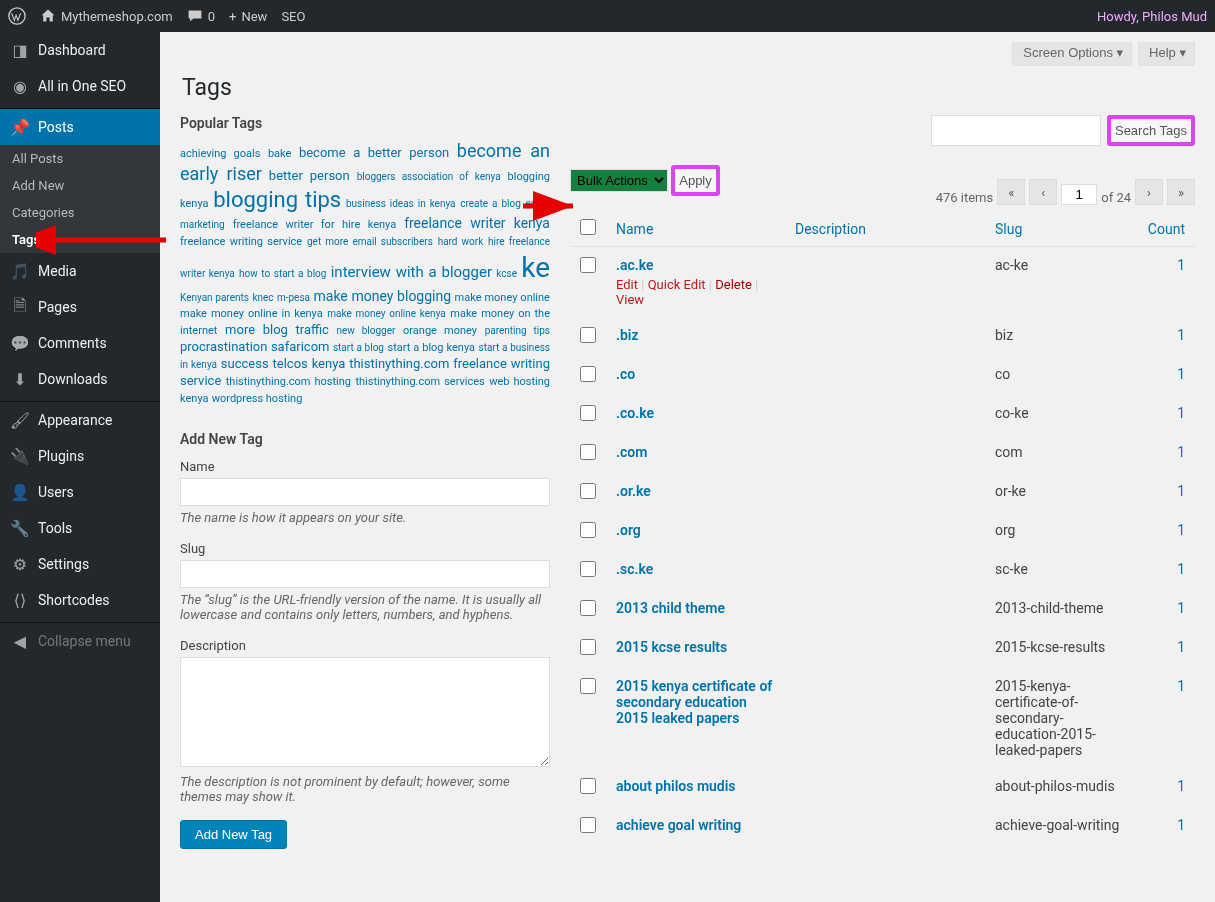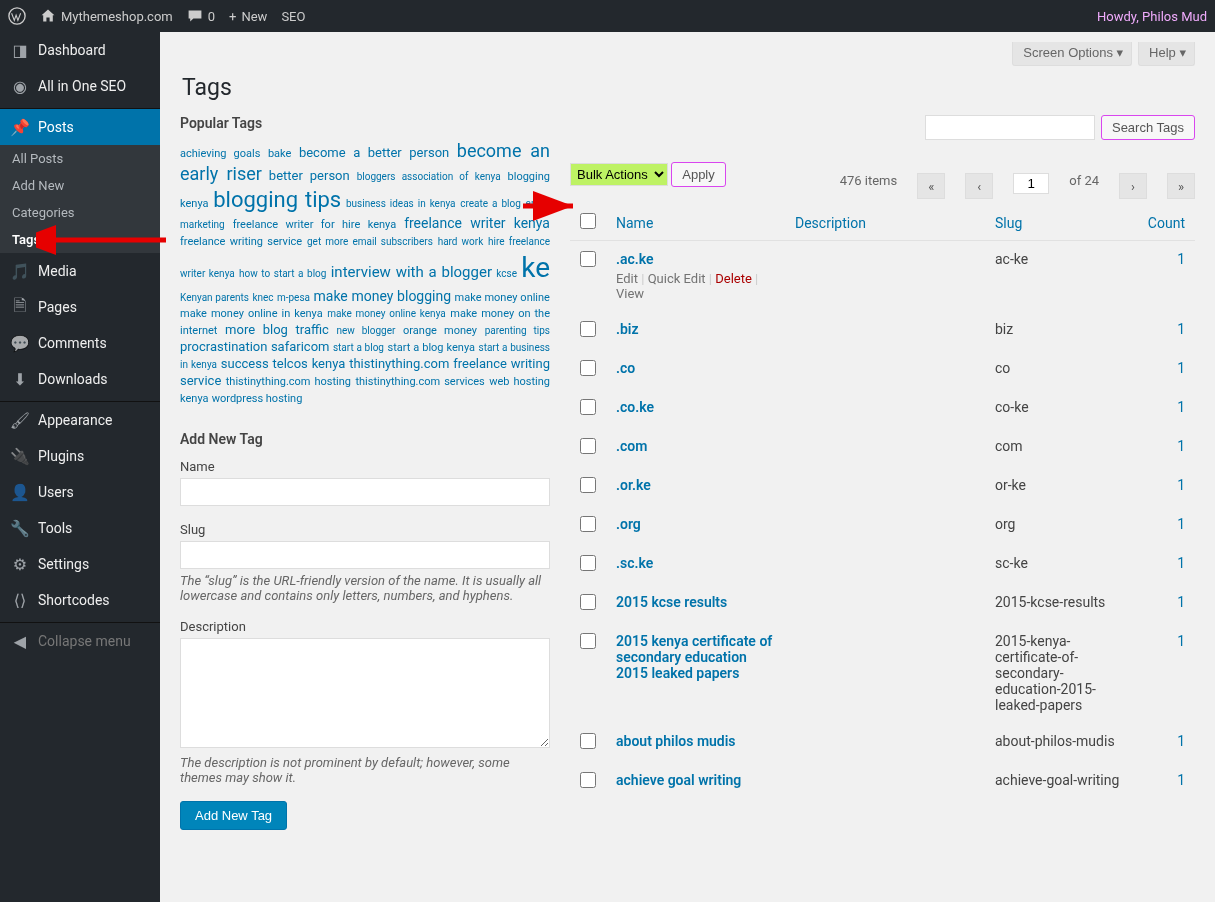--- a/index.html
+++ b/index.html
@@ -48,40 +48,40 @@
 .form-field { margin-bottom: 16px; }
 .form-field label { display: block; font-size: 13px; margin-bottom: 4px; }
 .form-field input[type=text], .form-field textarea { width: 100%; padding: 5px; border: 1px solid #ddd; background: #fff; font-size: 14px; }
 .form-field textarea { height: 110px; resize: both; }
 .form-field .desc { font-style: italic; color: #666; font-size: 13px; margin-top: 4px; }
 .button-primary { background: #0085ba; border: 1px solid #0073aa; color: #fff; padding: 6px 14px; border-radius: 3px; cursor: pointer; font-size: 13px; }
 
 
 .search-row { display: flex; justify-content: flex-end; margin-bottom: 10px; gap: 6px; }
 .search-row input[type=text]{ border:1px solid #ddd; padding:4px 6px; width:170px; }
-.btn { background: #f7f7f7; border: 1px solid #d946ef; padding: 4px 10px; border-radius: 3px; cursor: pointer; font-size: 13px; color: #555; }
+.btn { background: #f7f7f7; border: 4px solid #d946ef; padding: 4px 4px; border-radius: 3px; cursor: pointer; font-size: 13px; color: #555; }
 
 
 .tablenav { display: flex; align-items: center; margin-bottom: 6px; }
-.bulkactions select { border: 1px solid #ddd; background: #bef264; padding: 2px; font-size: 13px; }
-.tablenav .right { margin-left: auto; display: flex; align-items: flex-start; gap: 20px; font-size: 13px; color: #666; margin-top: 23px; }
+.bulkactions select { border: 1px solid #ddd; background: #15803d; padding: 2px; font-size: 13px; }
+.tablenav .right { margin-left: auto; display: flex; align-items: flex-end; gap: 4px; font-size: 13px; color: #666; margin-top: 23px; }
 .paging-btn { background: #e5e5e5; border: 1px solid #ddd; width: 28px; height: 26px; display:inline-flex; align-items:center; justify-content:center; cursor:pointer; color:#555; }
 .paging-btn.enabled { background:#e5e5e5; }
 .page-input { width: 36px; text-align: center; border: 1px solid #ddd; padding: 2px; }
 
 
 table.list { width: 100%; border-collapse: collapse; background: transparent; }
 table.list th { text-align: left; font-weight: 400; color: #0073aa; padding: 8px 10px; border-bottom: 1px solid #e1e1e1; font-size: 14px; cursor: pointer; }
 table.list th.cb { width: 28px; }
 table.list th.count { text-align: right; color:#0073aa; }
 table.list td { padding: 10px 10px; vertical-align: top; font-size: 14px; color:#444; }
 table.list td.cb { width: 28px; }
 table.list a.rowtitle { color: #0073aa; font-weight: 600; }
 .row-actions { font-size: 13px; margin-top: 4px; color: #ddd; }
-.row-actions a { color: #737373; }
+.row-actions a { color: #b91c1c; }
 .row-actions a.del { color: #a00; }
 .row-actions .sep { color: #ccc; }
 table.list td.count { text-align: right; }
 table.list td.count a { color:#0073aa; }
 .cb input { width:16px; height:16px; }
 
 
 .arrow-svg { position: absolute; pointer-events: none; }
 
 h2.addnew { font-size:14px; font-weight:600; margin: 24px 0 12px 0; }
@@ -200,20 +200,21 @@
 
       <div class="col-left">
         <h2 class="sub">Popular Tags</h2>
         <div class="tagcloud" id="tagcloud"><a href="#" style="font-size: 11px;">achieving goals</a> <a href="#" style="font-size: 11px;">bake</a> <a href="#" style="font-size: 13px;">become a better person</a> <a href="#" style="font-size: 18px;">become an early riser</a> <a href="#" style="font-size: 13px;">better person</a> <a href="#" style="font-size: 10px;">bloggers association of kenya</a> <a href="#" style="font-size: 11px;">blogging kenya</a> <a href="#" style="font-size: 22px;">blogging tips</a> <a href="#" style="font-size: 10px;">business ideas in kenya</a> <a href="#" style="font-size: 10px;">create a blog</a> <a href="#" style="font-size: 10px;">email marketing</a> <a href="#" style="font-size: 11px;">freelance writer for hire kenya</a> <a href="#" style="font-size: 14px;">freelance writer kenya</a> <a href="#" style="font-size: 11px;">freelance writing service</a> <a href="#" style="font-size: 10px;">get more email subscribers</a> <a href="#" style="font-size: 10px;">hard work</a> <a href="#" style="font-size: 10px;">hire freelance writer kenya</a> <a href="#" style="font-size: 10px;">how to start a blog</a> <a href="#" style="font-size: 15px;">interview with a blogger</a> <a href="#" style="font-size: 10px;">kcse</a> <a href="#" style="font-size: 28px;">ke</a> <a href="#" style="font-size: 10px;">Kenyan parents</a> <a href="#" style="font-size: 10px;">knec</a> <a href="#" style="font-size: 10px;">m-pesa</a> <a href="#" style="font-size: 14px;">make money blogging</a> <a href="#" style="font-size: 11px;">make money online</a> <a href="#" style="font-size: 11px;">make money online in kenya</a> <a href="#" style="font-size: 10px;">make money online kenya</a> <a href="#" style="font-size: 11px;">make money on the internet</a> <a href="#" style="font-size: 13px;">more blog traffic</a> <a href="#" style="font-size: 10px;">new blogger</a> <a href="#" style="font-size: 11px;">orange money</a> <a href="#" style="font-size: 10px;">parenting tips</a> <a href="#" style="font-size: 13px;">procrastination</a> <a href="#" style="font-size: 13px;">safaricom</a> <a href="#" style="font-size: 10px;">start a blog</a> <a href="#" style="font-size: 11px;">start a blog kenya</a> <a href="#" style="font-size: 10px;">start a business in kenya</a> <a href="#" style="font-size: 13px;">success</a> <a href="#" style="font-size: 13px;">telcos kenya</a> <a href="#" style="font-size: 13px;">thistinything.com freelance writing service</a> <a href="#" style="font-size: 11px;">thistinything.com hosting</a> <a href="#" style="font-size: 11px;">thistinything.com services</a> <a href="#" style="font-size: 11px;">web hosting kenya</a> <a href="#" style="font-size: 11px;">wordpress hosting</a> </div>
 
         <h2 class="addnew">Add New Tag</h2>
 
         <div class="form-field">
           <label>Name</label>
           <input type="text" style="">
+          <div class="desc">The name is how it appears on your site.</div>
         </div>
 
         <div class="form-field">
           <label>Slug</label>
           <input type="text" style="">
           <div class="desc">The “slug” is the URL-friendly version of the name. It is usually all lowercase and contains only letters, numbers, and hyphens.</div>
         </div>
 
         <div class="form-field">
           <label>Description</label>
@@ -310,20 +311,27 @@
               </tr>
               <tr>
                 <td class="cb"><input type="checkbox" style=""></td>
                 <td style="max-width: 190px;"><a class="rowtitle" href="#">.sc.ke</a></td>
                 <td></td>
                 <td style="max-width: 140px; word-break: break-word;">sc-ke</td>
                 <td class="count"><a href="#">1</a></td>
               </tr>
               <tr>
                 <td class="cb"><input type="checkbox" style=""></td>
+                <td style="max-width: 190px;"><a class="rowtitle" href="#">2013 child theme</a></td>
+                <td></td>
+                <td style="max-width: 140px; word-break: break-word;">2013-child-theme</td>
+                <td class="count"><a href="#">1</a></td>
+              </tr>
+              <tr>
+                <td class="cb"><input type="checkbox" style=""></td>
                 <td style="max-width: 190px;"><a class="rowtitle" href="#">2015 kcse results</a></td>
                 <td></td>
                 <td style="max-width: 140px; word-break: break-word;">2015-kcse-results</td>
                 <td class="count"><a href="#">1</a></td>
               </tr>
               <tr>
                 <td class="cb"><input type="checkbox" style=""></td>
                 <td style="max-width: 190px;"><a class="rowtitle" href="#">2015 kenya certificate of secondary education 2015 leaked papers</a></td>
                 <td></td>
                 <td style="max-width: 140px; word-break: break-word;">2015-kenya-certificate-of-secondary-education-2015-leaked-papers</td>

